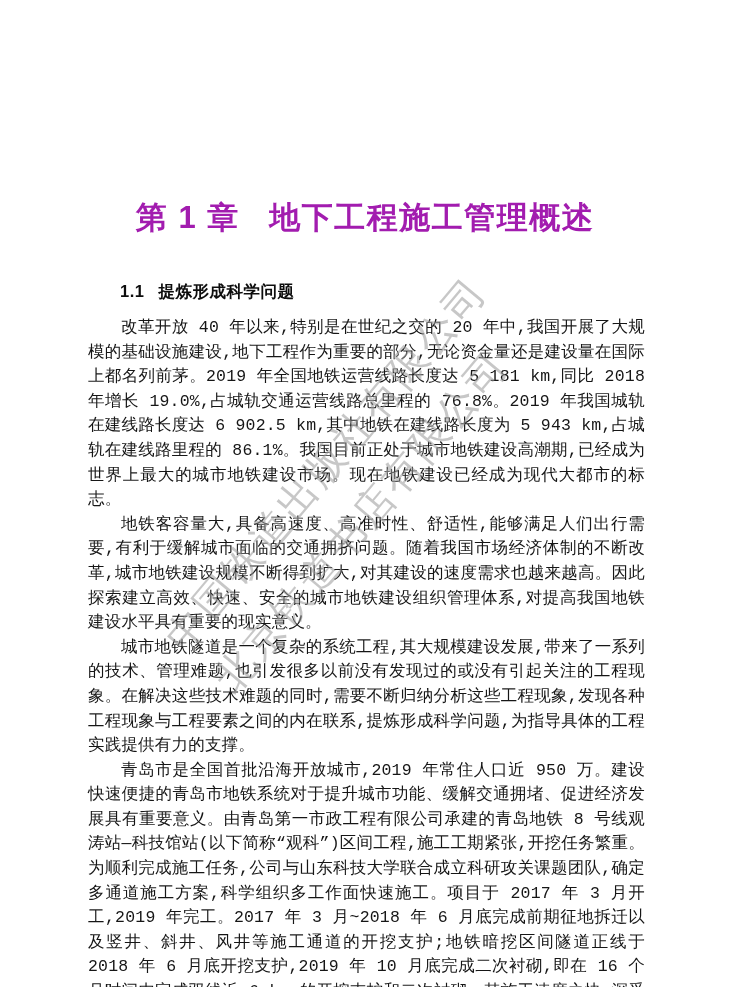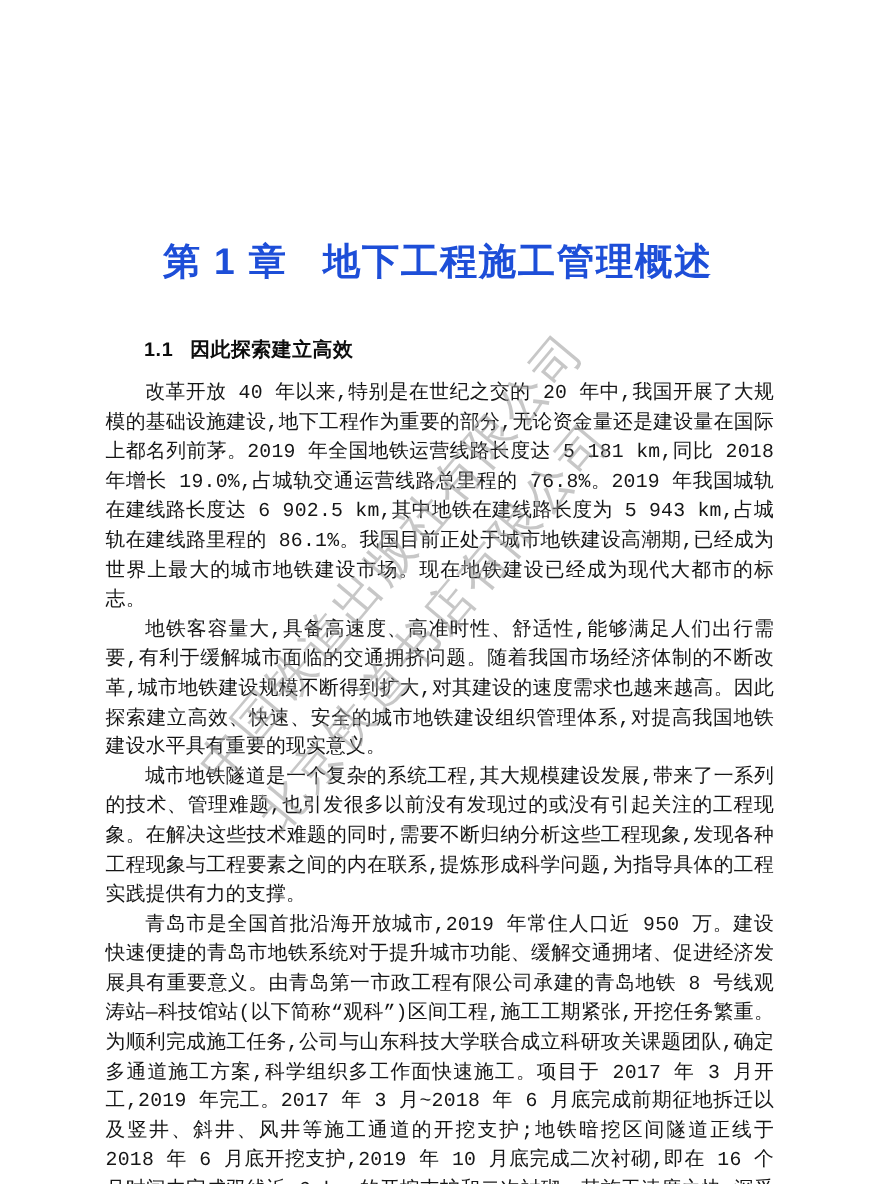--- a/index.html
+++ b/index.html
@@ -21,21 +21,21 @@
     position:absolute;
     top:197px;
     left:0;
     right:0;
     margin:0;
     text-align:center;
     font-family:"Liberation Sans","DejaVu Sans",sans-serif;
     font-weight:bold;
     font-size:31px;
     letter-spacing:1.5px;
-    color:#1d4ed8;
+    color:#a21caf;
     white-space:nowrap;
   }
   .chapter-title .title-text{margin-left:0.95em;}
   .section-heading{
     position:absolute;
     top:281px;
     left:120px;
     margin:0;
     font-family:"Liberation Sans","DejaVu Sans",sans-serif;
     font-weight:bold;
@@ -78,21 +78,21 @@
     font-family:"Liberation Serif","DejaVu Serif",serif;
   }
 </style>
 </head>
 <body>
 
 <div class="page">
 
   <h1 class="chapter-title"><span>第 1 章</span><span class="title-text">地下工程施工管理概述</span></h1>
 
-  <h2 class="section-heading"><span class="section-number">1.1</span><span>因此探索建立高效</span></h2>
+  <h2 class="section-heading"><span class="section-number">1.1</span><span>提炼形成科学问题</span></h2>
 
   <div class="body-text">
     <p>改革开放 40 年以来,特别是在世纪之交的 20 年中,我国开展了大规模的基础设施建设,地下工程作为重要的部分,无论资金量还是建设量在国际上都名列前茅。2019 年全国地铁运营线路长度达 5 181 km,同比 2018 年增长 19.0%,占城轨交通运营线路总里程的 76.8%。2019 年我国城轨在建线路长度达 6 902.5 km,其中地铁在建线路长度为 5 943 km,占城轨在建线路里程的 86.1%。我国目前正处于城市地铁建设高潮期,已经成为世界上最大的城市地铁建设市场。现在地铁建设已经成为现代大都市的标志。</p>
     <p>地铁客容量大,具备高速度、高准时性、舒适性,能够满足人们出行需要,有利于缓解城市面临的交通拥挤问题。随着我国市场经济体制的不断改革,城市地铁建设规模不断得到扩大,对其建设的速度需求也越来越高。因此探索建立高效、快速、安全的城市地铁建设组织管理体系,对提高我国地铁建设水平具有重要的现实意义。</p>
     <p>城市地铁隧道是一个复杂的系统工程,其大规模建设发展,带来了一系列的技术、管理难题,也引发很多以前没有发现过的或没有引起关注的工程现象。在解决这些技术难题的同时,需要不断归纳分析这些工程现象,发现各种工程现象与工程要素之间的内在联系,提炼形成科学问题,为指导具体的工程实践提供有力的支撑。</p>
     <p>青岛市是全国首批沿海开放城市,2019 年常住人口近 950 万。建设快速便捷的青岛市地铁系统对于提升城市功能、缓解交通拥堵、促进经济发展具有重要意义。由青岛第一市政工程有限公司承建的青岛地铁 8 号线观涛站—科技馆站(以下简称“观科”)区间工程,施工工期紧张,开挖任务繁重。为顺利完成施工任务,公司与山东科技大学联合成立科研攻关课题团队,确定多通道施工方案,科学组织多工作面快速施工。项目于 2017 年 3 月开工,2019 年完工。2017 年 3 月~2018 年 6 月底完成前期征地拆迁以及竖井、斜井、风井等施工通道的开挖支护;地铁暗挖区间隧道正线于 2018 年 6 月底开挖支护,2019 年 10 月底完成二次衬砌,即在 16 个月时间内完成双线近 6 km 的开挖支护和二次衬砌。其施工速度之快,深受业主</p>
   </div>
 
   <div class="watermark" aria-hidden="true">
     <div>中国铁道出版社有限公司</div>

